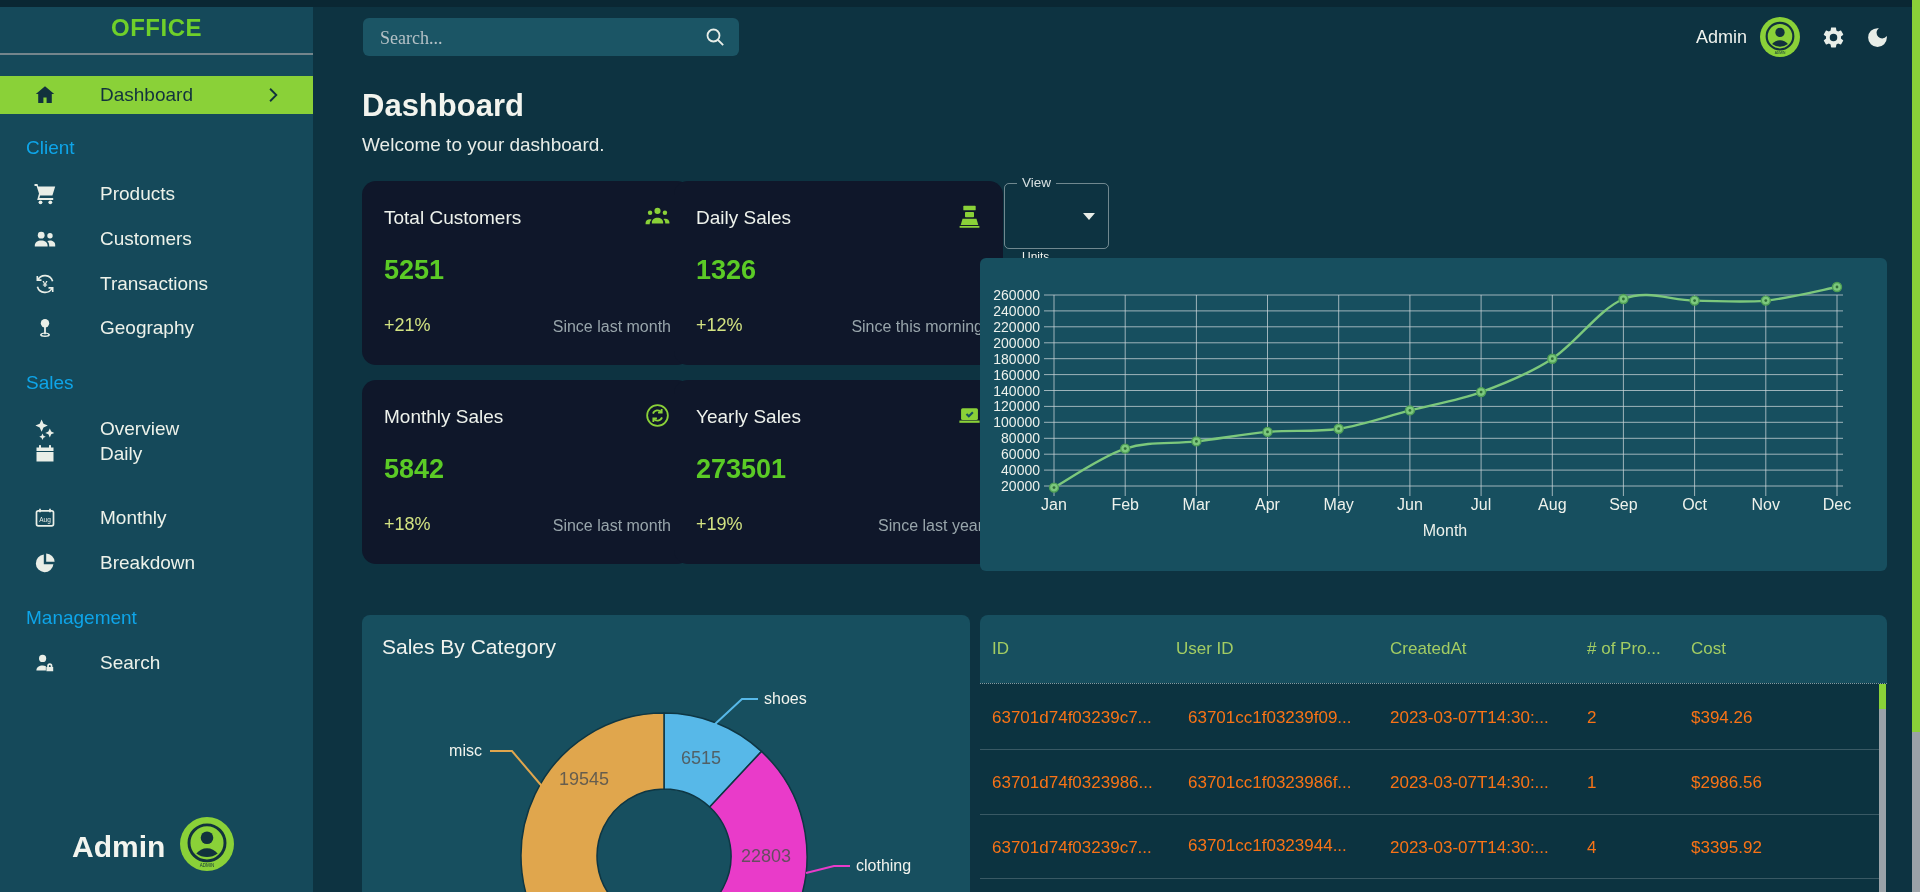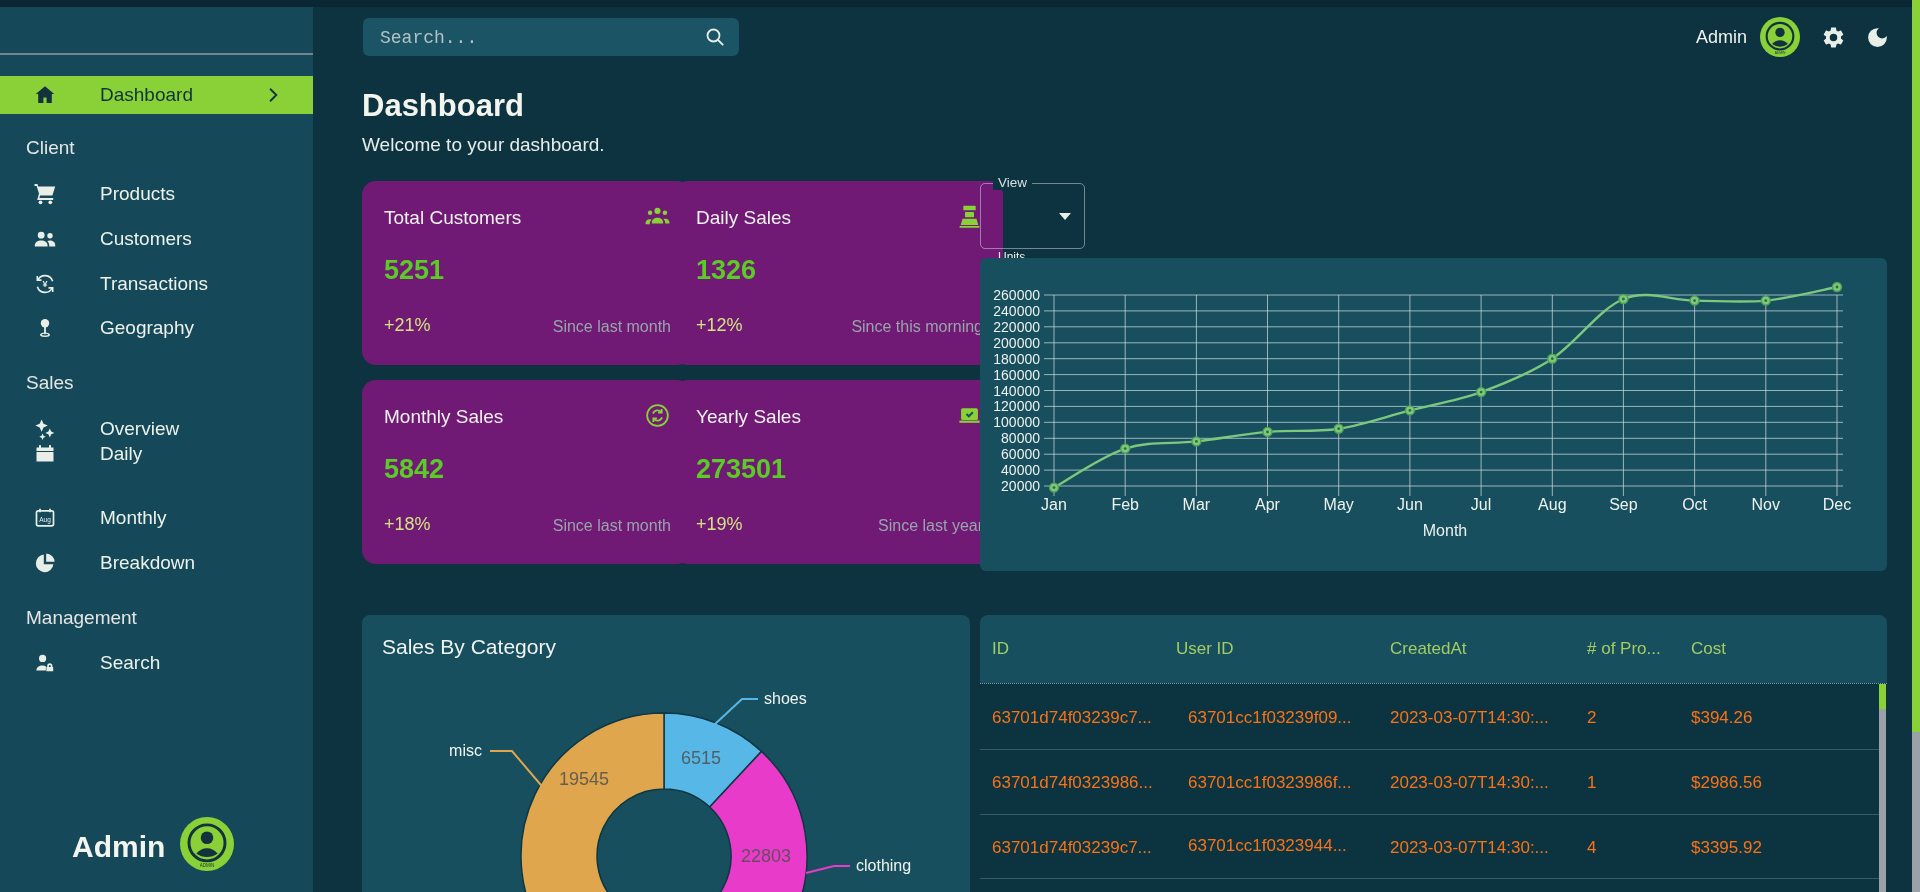--- a/index.html
+++ b/index.html
@@ -16,49 +16,49 @@
   .sidebar{left:0;top:0;width:313px;height:892px;background:#15495a;}
   .brand{left:0;top:14px;width:313px;text-align:center;font-size:24px;font-weight:bold;
          color:#6fd02a;letter-spacing:.5px;}
   .side-divider{left:0;top:53px;width:313px;height:2px;background:#74858c;}
   .side-item{left:0;width:313px;height:44px;cursor:pointer;}
   .side-item .icon{position:absolute;left:33px;top:50%;margin-top:-12px;width:24px;height:24px;color:#e9eee7;}
   .side-item .lbl{position:absolute;left:100px;top:50%;transform:translateY(-50%);font-size:19px;color:#edf2ea;}
   .side-item.active{background:#8ad138;}
   .side-item.active .icon,.side-item.active .lbl{color:#12323d;}
   .side-item .chev{position:absolute;right:30px;top:50%;margin-top:-10px;width:20px;height:20px;color:#12323d;}
-  .side-heading{left:26px;font-size:19px;color:#e5e5e5;}
+  .side-heading{left:26px;font-size:19px;color:#0ea5e9;}
   .side-footer-name{left:72px;top:830px;font-size:30px;font-weight:bold;color:#f3f5ef;}
   .avatar{border-radius:50%;background:#8ad138;}
   .avatar-lg{left:180px;top:817px;width:54px;height:54px;}
   .avatar-sm{left:1760px;top:17px;width:40px;height:40px;}
 
   
   .search-box{left:363px;top:18px;width:376px;height:38px;background:#1b5565;border-radius:6px;}
   .search-box input{position:absolute;left:15px;top:0;width:320px;height:38px;background:transparent;
-        border:none;outline:none;color:#e4ecec;font-size:18px;font-family:Liberation Mono, monospace;}
+        border:none;outline:none;color:#e4ecec;font-size:18px;font-family:Liberation Serif, serif;}
   .search-box input::placeholder{color:#b4c1c6;opacity:1;}
   .search-ic{position:absolute;right:12px;top:7px;width:24px;height:24px;color:#e8eee8;cursor:pointer;}
   .topbar-user{left:1637px;top:27px;width:110px;text-align:right;font-size:18px;color:#f0f3ee;}
   .top-ic{top:25px;width:25px;height:25px;color:#e8eee8;cursor:pointer;}
 
   
   .h1{left:362px;top:88px;font-size:31px;font-weight:bold;color:#f2f4ee;}
   .sub{left:362px;top:134px;font-size:19px;color:#e8ede8;}
 
   
-  .stat-card{width:329px;height:184px;background:#701a75;border-radius:14px;}
+  .stat-card{width:329px;height:184px;background:#0f172a;border-radius:14px;}
   .sc-title{position:absolute;left:22px;top:26px;font-size:19px;color:#eef2ec;}
   .sc-icon{position:absolute;right:20px;top:22px;width:27px;height:27px;color:#8ad138;}
   .sc-value{position:absolute;left:22px;top:74px;font-size:27px;font-weight:600;color:#5bcb26;}
   .sc-delta{position:absolute;left:22px;top:134px;font-size:18px;color:#d3e382;}
   .sc-caption{position:absolute;right:20px;top:137px;font-size:16px;color:#98a5ab;}
 
   
-  .view-select{left:980px;top:183px;width:103px;height:64px;border:1px solid rgba(233,240,240,.45);
+  .view-select{left:1004px;top:183px;width:103px;height:64px;border:1px solid rgba(233,240,240,.45);
        border-radius:5px;cursor:pointer;}
   .vs-label{position:absolute;left:12px;top:-9px;background:#0d3341;padding:0 5px;font-size:13.5px;color:#d7e0e1;}
   .vs-value{position:absolute;left:17px;top:20px;font-size:12px;color:#f0f3ee;margin-top:46px;}
   .vs-caret{position:absolute;right:13px;top:29px;width:0;height:0;border-left:6px solid transparent;
        border-right:6px solid transparent;border-top:7px solid #e8eee8;}
 
   .card{background:#174f5f;border-radius:6px;}
   .chart-card{left:980px;top:258px;width:907px;height:313px;}
   .pie-card{left:362px;top:615px;width:608px;height:277px;border-radius:8px 8px 0 0;overflow:hidden;}
   .pie-title{position:absolute;left:20px;top:20px;font-size:21px;color:#f0f3ee;}
@@ -77,20 +77,21 @@
   
   .page-scroll-thumb{left:1912px;top:0;width:8px;height:732px;background:#8ad138;cursor:pointer;}
   .page-scroll-track{left:1912px;top:732px;width:8px;height:160px;background:#9aa2a8;cursor:pointer;}
 </style>
 </head>
 <body>
 
 <div class="app">
 
   <aside class="abs sidebar">
+    <div class="abs brand">OFFICE</div>
     <div class="abs side-divider"></div>
     <nav id="sidebar-nav">
         <div class="abs side-item active" style="top: 76px; height: 38px;">
           <span class="icon">
             <svg viewBox="0 0 24 24">
               <path d="M12 3.2 2.8 11h2.4v9h5.2v-5.6h3.2V20h5.2v-9h2.4z" fill="currentColor"></path>
             </svg>
           </span>
           <span class="lbl">Dashboard</span>
           <span class="chev">

